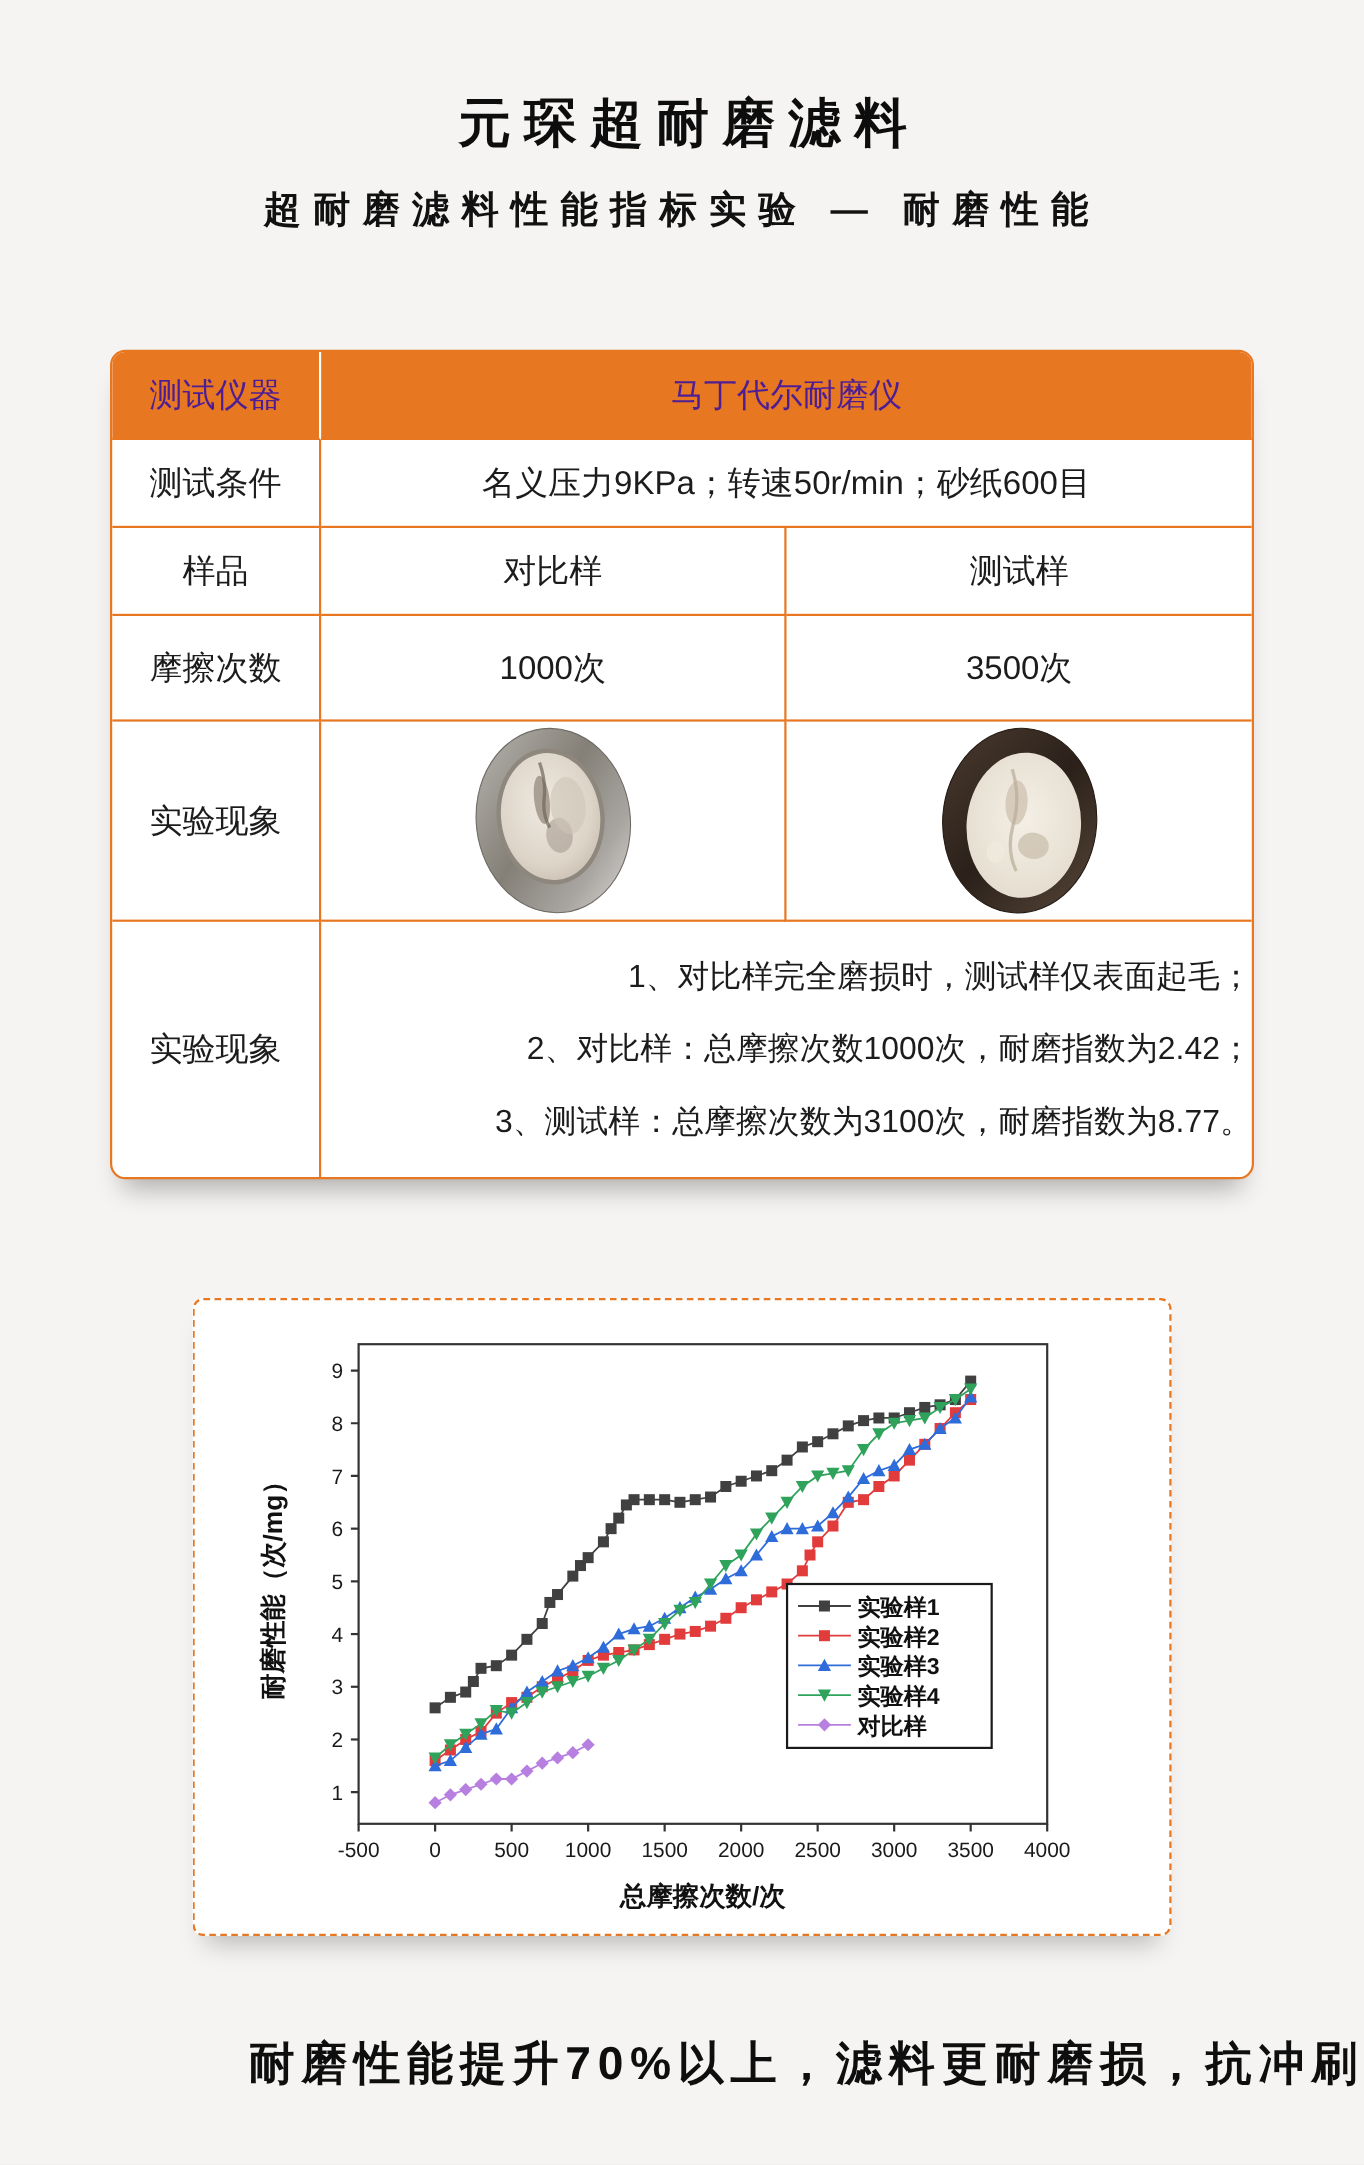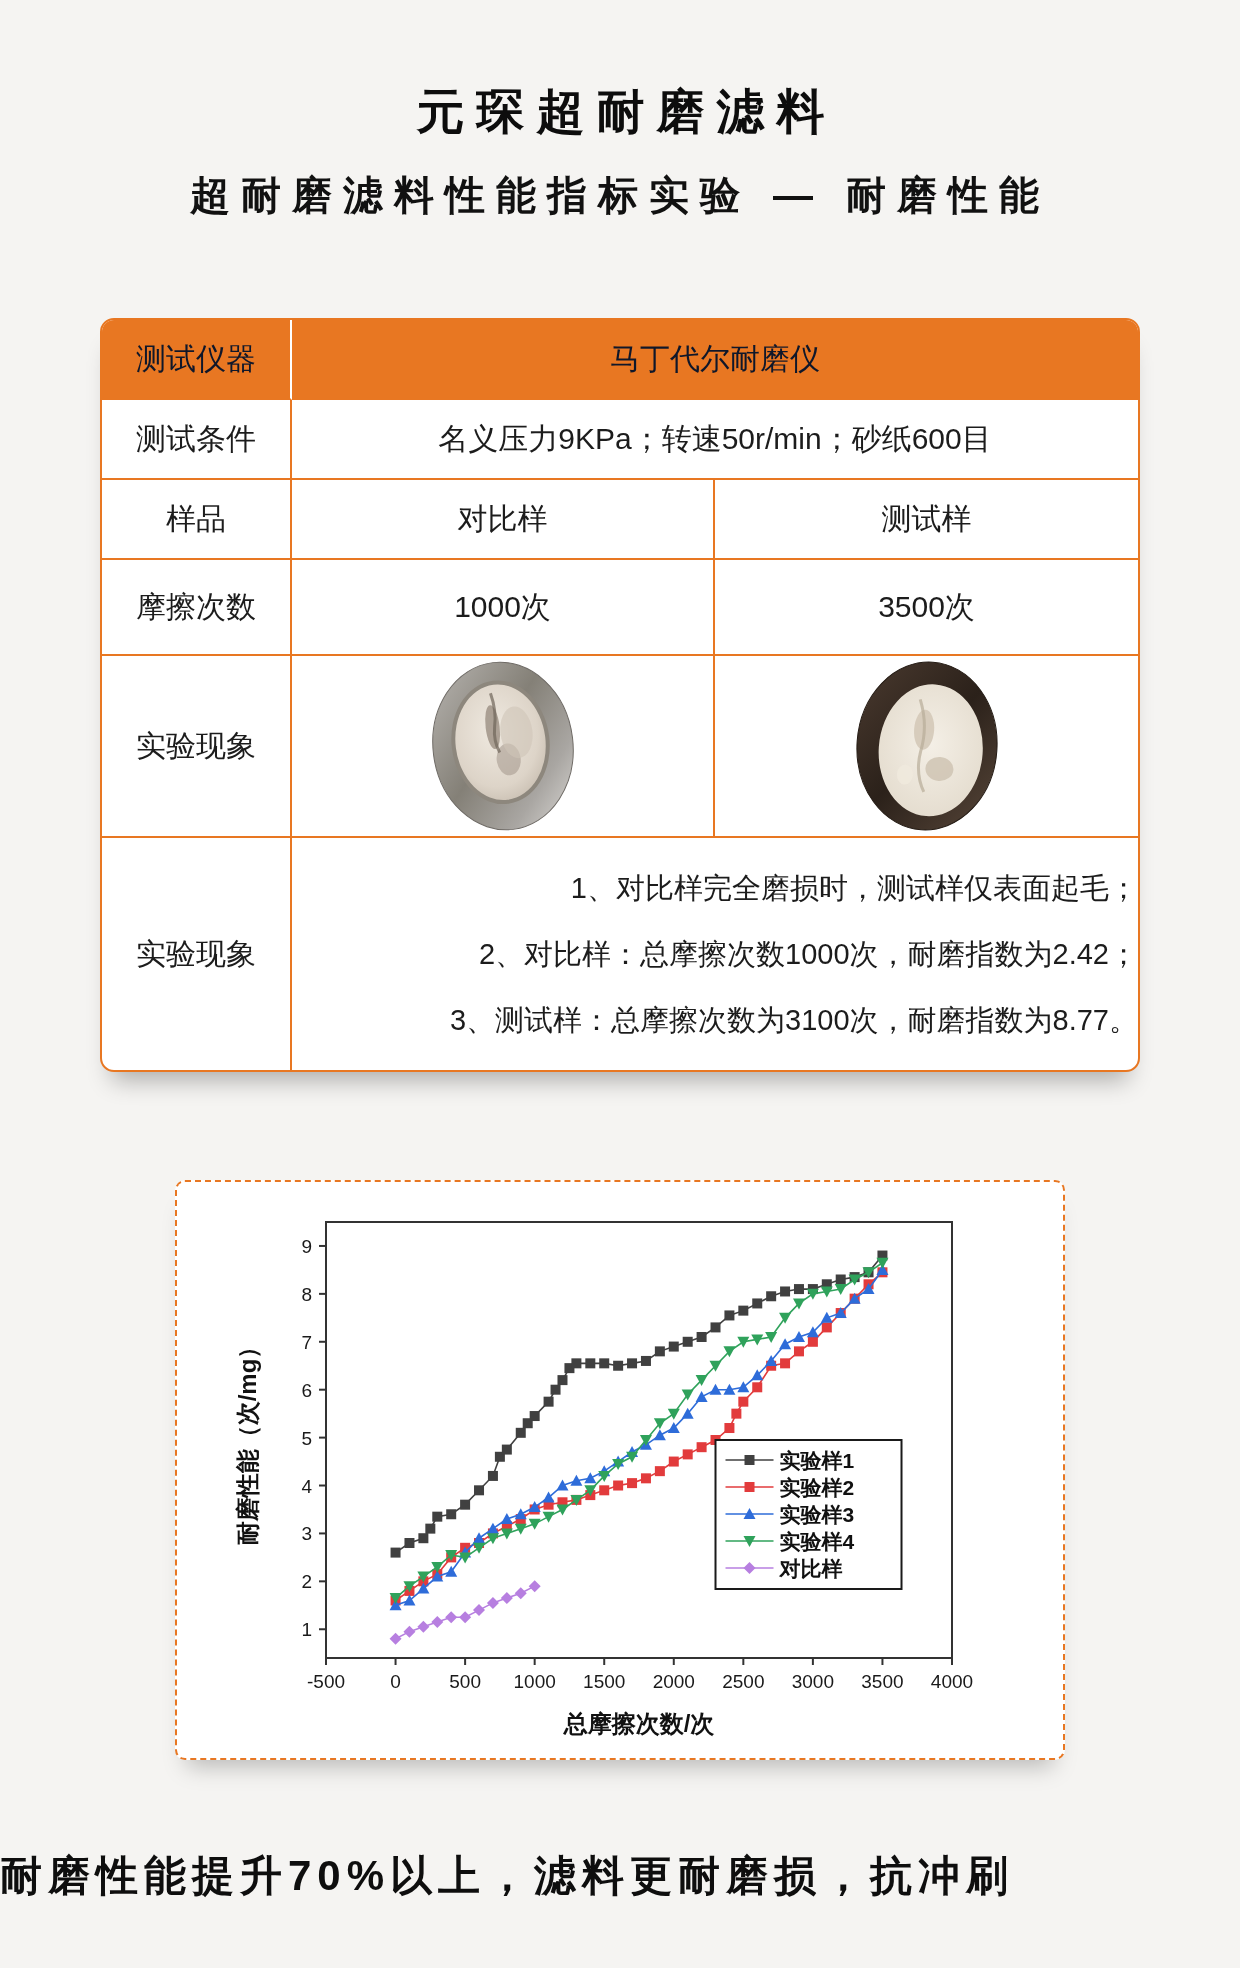--- a/index.html
+++ b/index.html
@@ -7,52 +7,52 @@
     --ink:#1d1d1d;
     --bg:#f5f4f2;
   }
   *{margin:0;padding:0;box-sizing:border-box;}
   body{background:#e9e8e6;font-family:"Liberation Sans","DejaVu Sans",sans-serif;color:var(--ink);}
   .page{position:relative;width:1240px;height:1968px;background:var(--bg);margin:0 auto;overflow:hidden;}
 
   .title{position:absolute;top:80px;left:0;width:100%;text-align:center;
          font-size:48px;font-weight:900;letter-spacing:12px;color:#0d0d0d;padding-left:13px;}
   .subtitle{position:absolute;top:168px;left:0;width:100%;text-align:center;
-         font-size:40px;font-weight:700;letter-spacing:11px;color:#111;}
+         font-size:34px;font-weight:700;letter-spacing:11px;color:#111;}
 
   .table-wrap{position:absolute;top:318px;left:100px;width:1040px;background:#fff;
          border:2px solid var(--orange);border-radius:14px;overflow:hidden;
          box-shadow:0 20px 24px -12px rgba(0,0,0,.30);}
   table{width:100%;border-collapse:separate;border-spacing:0;table-layout:fixed;}
   col.c1{width:190px;} col.c2{width:423px;} col.c3{width:423px;}
   td{border-right:2px solid var(--orange);border-bottom:2px solid var(--orange);
      text-align:center;vertical-align:middle;font-size:30px;color:#1c1c1c;}
   td:last-child{border-right:none;}
   tr:last-child td{border-bottom:none;}
-  tr.hdr td{background:var(--orange);color:#0f172a;border-bottom-color:var(--orange);height:80px;font-family:Liberation Serif, serif;}
+  tr.hdr td{background:var(--orange);color:#4c1d95;border-bottom-color:var(--orange);height:80px;font-family:Liberation Serif, serif;}
   tr.hdr td.lbl{border-right:2px solid #ffffff;}
   tr.r2 td{height:80px;}
   tr.r3 td{height:80px;margin-top:45px;}
   tr.r4 td{height:96px;}
   tr.r5 td{height:170px;}
   tr.r6 td{height:232px;}
   td.concl{ text-align:right;padding-left:48px;}
   td.concl .line{line-height:66px;font-size:29px;}
   .photo{display:inline-block;vertical-align:middle;}
 
   .chart-card{position:absolute;top:1180px;left:175px;width:890px;height:580px;
       background:#ffffff;border:2px dashed var(--orange);border-radius:10px;
       box-shadow:0 18px 22px -12px rgba(0,0,0,.25);
       display:flex;align-items:center;justify-content:center;}
   .chart-card svg{display:block;}
   text.tick{font-size:19px;fill:#1a1a1a;font-family:"Liberation Sans","DejaVu Sans",sans-serif;}
   text.axis-label{font-size:24px;font-weight:700;fill:#111;font-family:"Liberation Sans","DejaVu Sans",sans-serif;}
   text.legend-text{font-size:21px;font-weight:700;fill:#111;font-family:"Liberation Sans","DejaVu Sans",sans-serif;}
 
-  .slogan{position:absolute;top:1848px;left:0;width:100%;text-align:left;
+  .slogan{position:absolute;top:1848px;left:0;width:100%;text-align:right;
       font-size:42px;font-weight:900;letter-spacing:6px;color:#0e0e0e;}
 </style>
 </head>
 <body>
 
 <div class="page">
 
   <h1 class="title">元琛超耐磨滤料</h1>
   <div class="subtitle">超耐磨滤料性能指标实验 — 耐磨性能</div>
 

